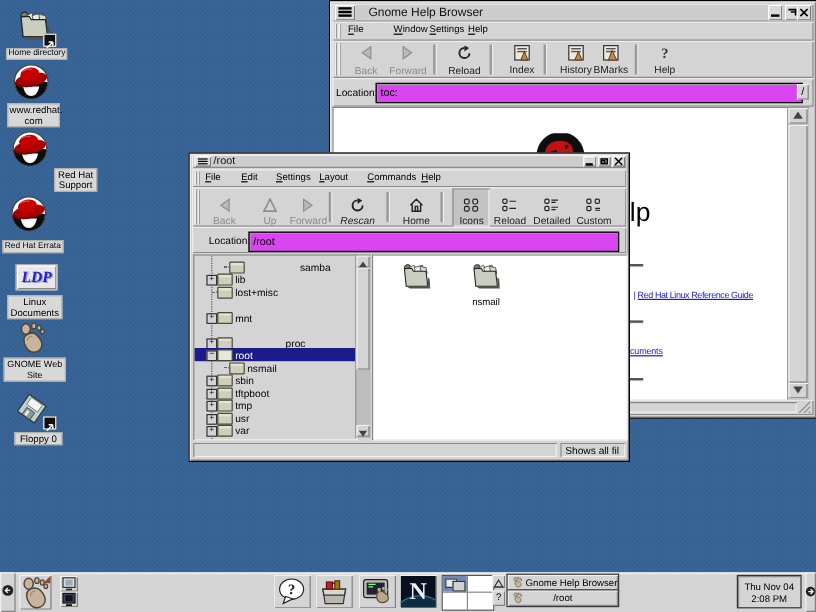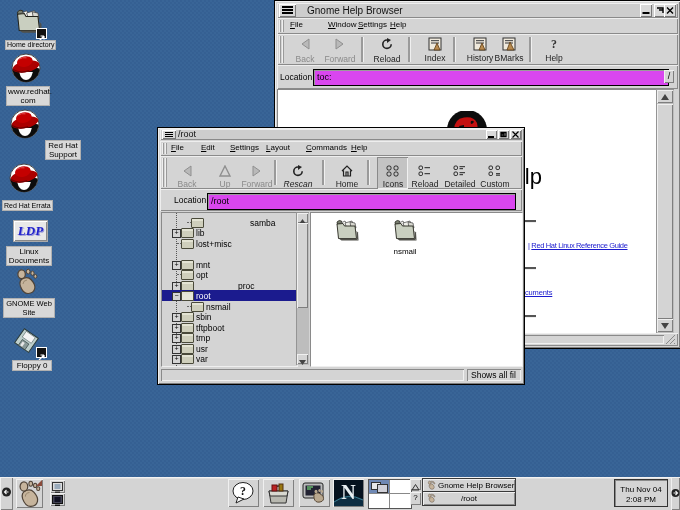--- a/index.html
+++ b/index.html
@@ -277,24 +277,20 @@
       </div>
     <div class="trow" style="top:24.5px;">
         <span class="tfold" style="left:19px;"></span>
         <span class="tlab" style="left:34px;">lost+misc</span>
       </div>
     <div class="trow" style="top:45.5px;">
         <span class="texp" style="left:10px;">+</span>
         <span class="tfold" style="left:19px;"></span>
         <span class="tlab" style="left:34px;">mnt</span>
       </div>
-    <div class="trow" style="top:56px;">
-        <span class="tfold" style="left:19px;"></span>
-        <span class="tlab" style="left:34px;">opt</span>
-      </div>
     <div class="trow" style="top:66.5px;">
         <span class="texp" style="left:10px;">+</span>
         <span class="tfold" style="left:19px;"></span>
         <span class="tlab" style="left:34px;margin-left:42px;">proc</span>
       </div>
     <div class="trow sel" style="top:77px;background:#1b1b8e;left:0;right:0;">
         <span class="texp" style="left:10px;">−</span>
         <span class="tfold open" style="left:19px;"></span>
         <span class="tlab" style="left:34px;color:#fff;">root</span>
       </div>

